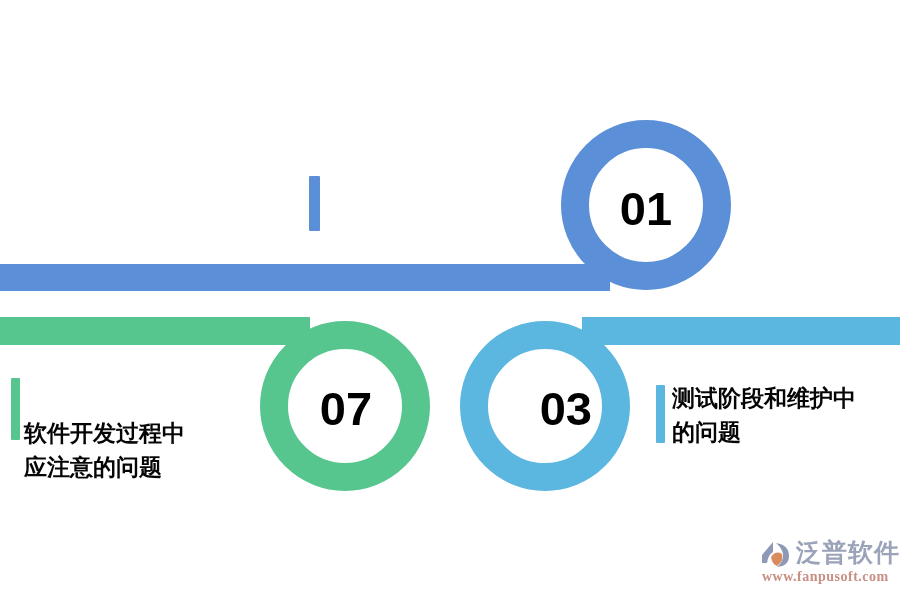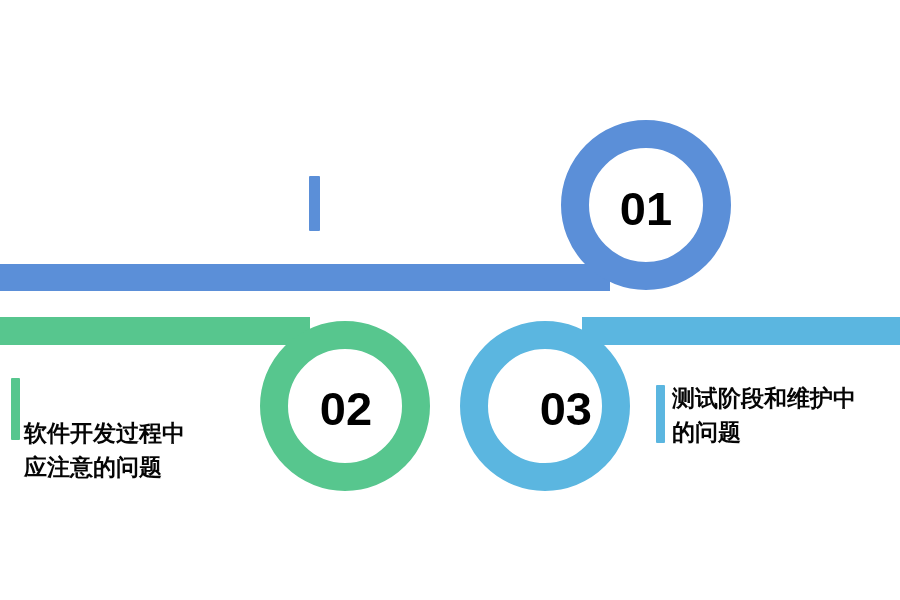--- a/index.html
+++ b/index.html
@@ -154,26 +154,35 @@
       <circle cx="345" cy="406" r="71" fill="none" stroke="#57C68E" stroke-width="28"></circle>
     </g>
 
     <g>
       <circle cx="545" cy="406" r="71" fill="none" stroke="#5BB6E0" stroke-width="28"></circle>
       <rect class="track" x="582" y="317" width="318" height="28" fill="#5BB6E0" mask="url(#mask-cyan-track)"></rect>
     </g>
   </svg>
 
   <div class="step-number" id="step-number-01">01</div>
-  <div class="step-number" id="step-number-02">02</div>
+  <div class="step-number" id="step-number-02">07</div>
   <div class="step-number" id="step-number-03">03</div>
 
   <div class="step-label" id="step-label-02">软件开发过程中
 应注意的问题</div>
   <div class="step-label" id="step-label-03">测试阶段和维护中
 的问题</div>
 
   <div class="accent-bar" id="accent-bar-01"></div>
   <div class="accent-bar" id="accent-bar-02"></div>
   <div class="accent-bar" id="accent-bar-03"></div>
 
+  <div id="watermark">
+    <svg id="watermark-logo-icon" viewBox="0 0 34 30">
+      <path d="M2 15 L13 2 L13 12 Q8 15 7 23 L2 23 Z" fill="#8d99b5"></path>
+      <path d="M16 3 Q29 5 29 16 Q29 26 17 27 Q24 21 23 14 Q22 8 16 3 Z" fill="#8d99b5"></path>
+      <path d="M11 17 Q16 10 22 14 Q24 21 17 26 Q12 24 11 17 Z" fill="#d98b5e"></path>
+    </svg>
+    <div id="watermark-brand">泛普软件</div>
+    <div id="watermark-url">www.fanpusoft.com</div>
+  </div>
 
 </div>
 
 </body></html>

